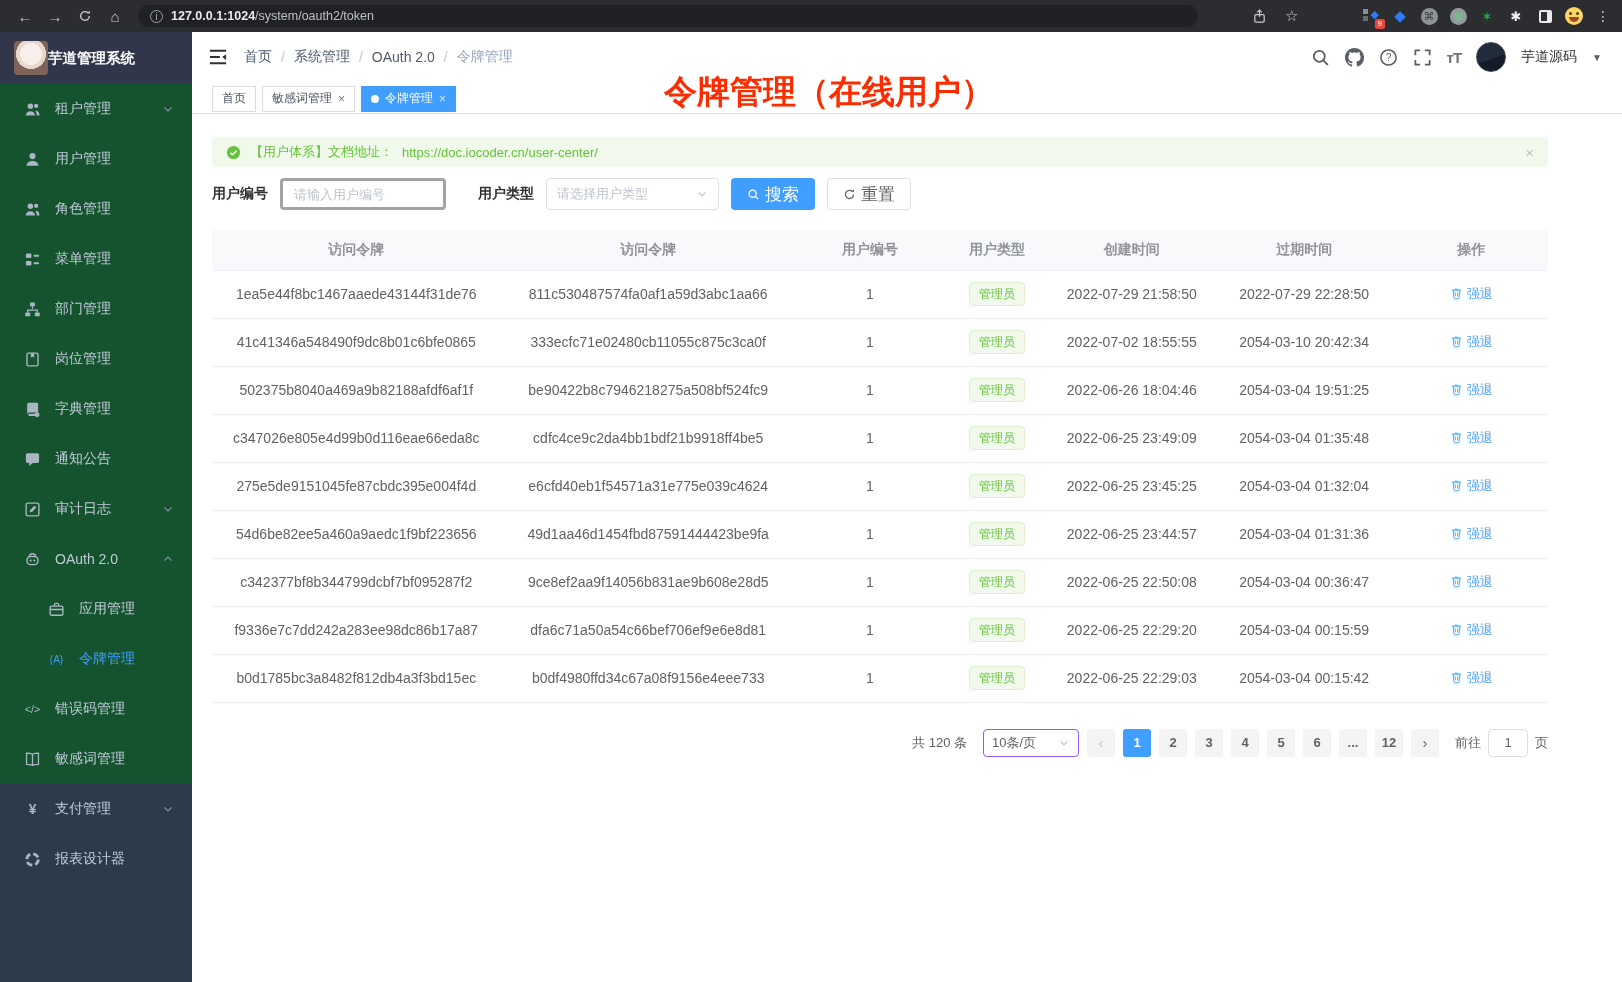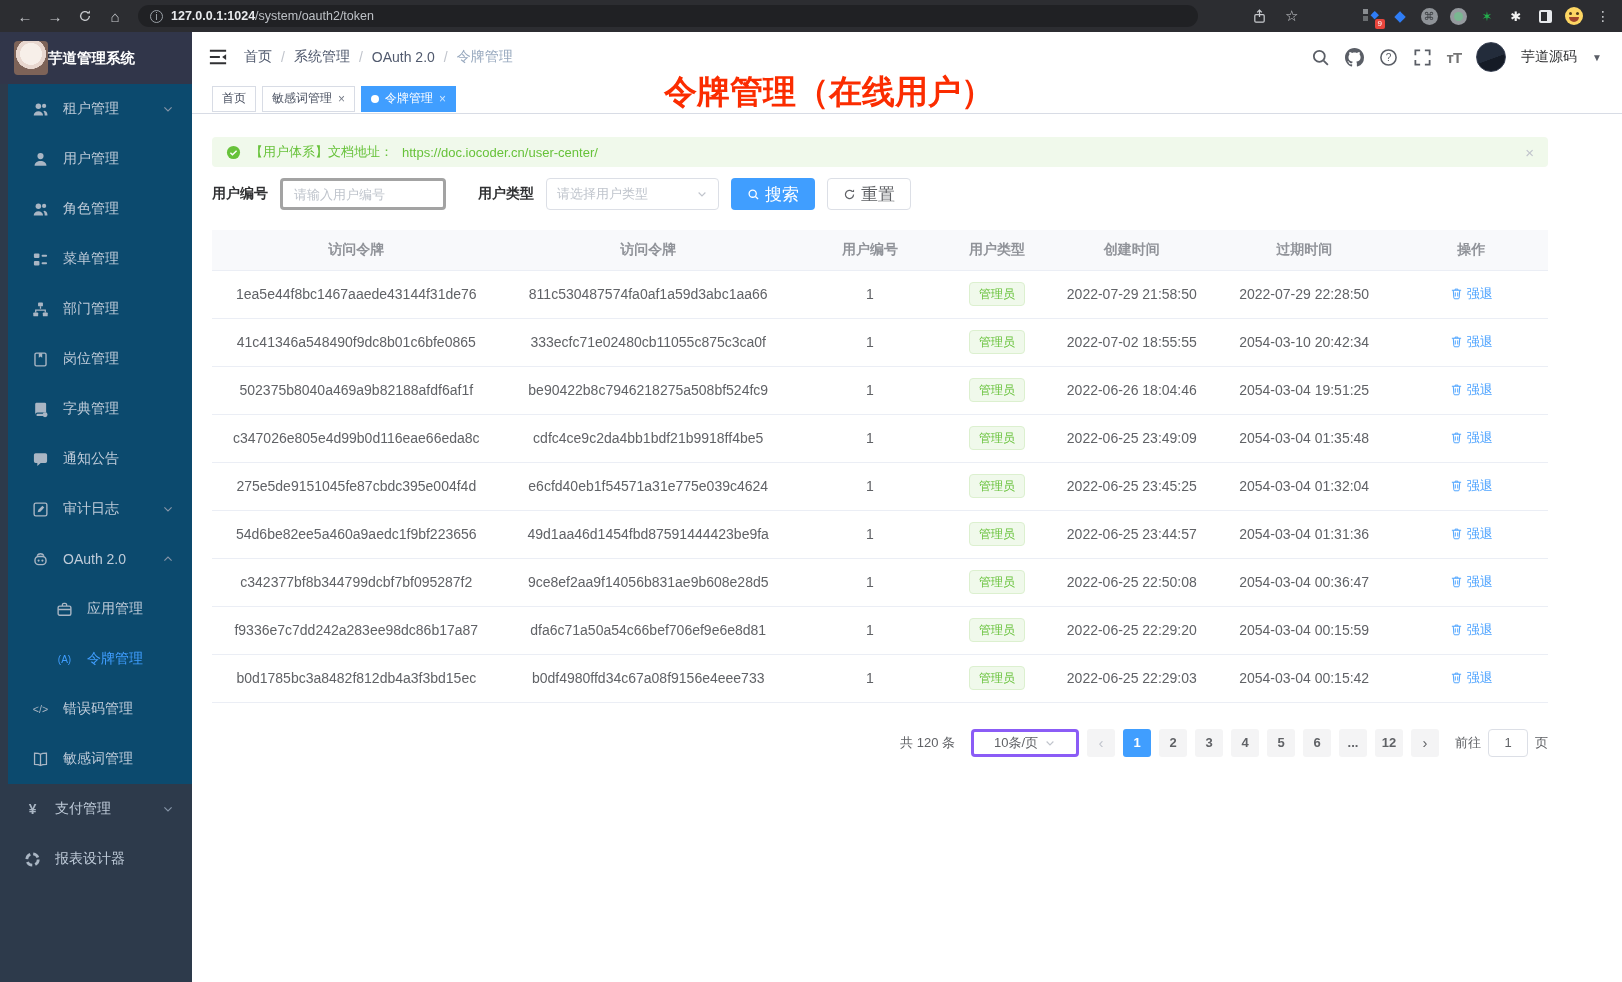--- a/index.html
+++ b/index.html
@@ -29,21 +29,21 @@
   .win-sq { width:13px; height:13px; border:2px solid #e8eaed; border-radius:2px; border-right-width:5px; }
 
   
   .app { position:absolute; top:32px; left:0; width:1622px; height:950px; display:flex; }
 
   
   .sidebar { width:192px; flex-shrink:0; background:#2d3a4b; color:#bfcbd9; display:flex; flex-direction:column; }
   .logo { height:52px; background:#31364a; display:flex; align-items:center; padding:0 14px; gap:0; color:#fff; font-size:14.5px; font-weight:700; flex-shrink:0; }
   .logo-img { width:34px; height:34px; border-radius:4px; flex-shrink:0;
     background: radial-gradient(circle at 50% 38%, #f7efe9 0 40%, #e8d7cf 41% 55%, #7d6358 56% 100%); }
-  .menu-dark { background:#0c4a6e;margin-left:8px; }
+  .menu-dark { background:#14532d; }
   .menu-item { height:50px; display:flex; align-items:center; padding:0 18px 0 24px; font-size:14px; cursor:pointer; }
   .menu-item.sub { padding-left:48px; }
   .menu-item.active { color:#409eff; }
   .mi-icon { width:17px; height:17px; margin-right:14px; color:#aab6c4; flex-shrink:0; }
   .menu-item.active .mi-icon { color:#409eff; }
   .mi-label { white-space:nowrap; }
   .mi-arrow { margin-left:auto; width:12px; height:12px; color:#8695a8; }
   .menu-base { flex:1; background:#2d3a4b; }
 
   
@@ -96,21 +96,21 @@
   table.grid { width:100%; border-collapse:collapse; margin-top:20px; font-size:14px; color:#606266; table-layout:fixed; }
   .grid th { height:40px; background:#f8f9fb; color:#909399; font-weight:600; font-size:14px; text-align:center; border-bottom:1px solid #ebeef5; }
   .grid td { height:48px; text-align:center; border-bottom:1px solid #ebeef5; white-space:nowrap; overflow:hidden; }
   .tag-green { display:inline-block; padding:0 9px; height:24px; line-height:22px; background:#f0f9eb; border:1px solid #dcf0cf; color:#67c23a; border-radius:4px; font-size:12px; }
   .action-link { color:#4ba2ff; font-size:13px; display:inline-flex; align-items:center; gap:4px; cursor:pointer; }
   .action-link .t-ico { width:13px; height:13px; }
 
   
   .pagination { display:flex; justify-content:flex-end; align-items:center; gap:8px; margin-top:26px; font-size:13px; color:#606266; }
   .pg-total { margin-right:8px; }
-  .page-size { width:108px; height:28px; border:3px solid #8b5cf6; border-radius:4px; display:flex; align-items:center; justify-content:space-between; padding:0 20px; cursor:pointer; color:#606266; }
+  .page-size { width:96px; height:28px; border:1px solid #8b5cf6; border-radius:4px; display:flex; align-items:center; justify-content:space-between; padding:0 8px; cursor:pointer; color:#606266; }
   .pg-btn { min-width:28px; height:28px; background:#f4f4f5; border-radius:3px; display:inline-flex; align-items:center; justify-content:center; font-weight:600; cursor:pointer; padding:0 4px; }
   .pg-btn.active { background:#409eff; color:#fff; }
   .pg-arrow { font-size:15px; font-weight:400; }
   .pg-prev { color:#c0c4cc; }
   .goto { display:flex; align-items:center; gap:7px; margin-left:8px; }
   .goto-input { width:40px; height:28px; border:1px solid #dcdfe6; border-radius:4px; text-align:center; font-size:13px; color:#606266; outline:none; }
 </style>
 </head>
 <body>
 

